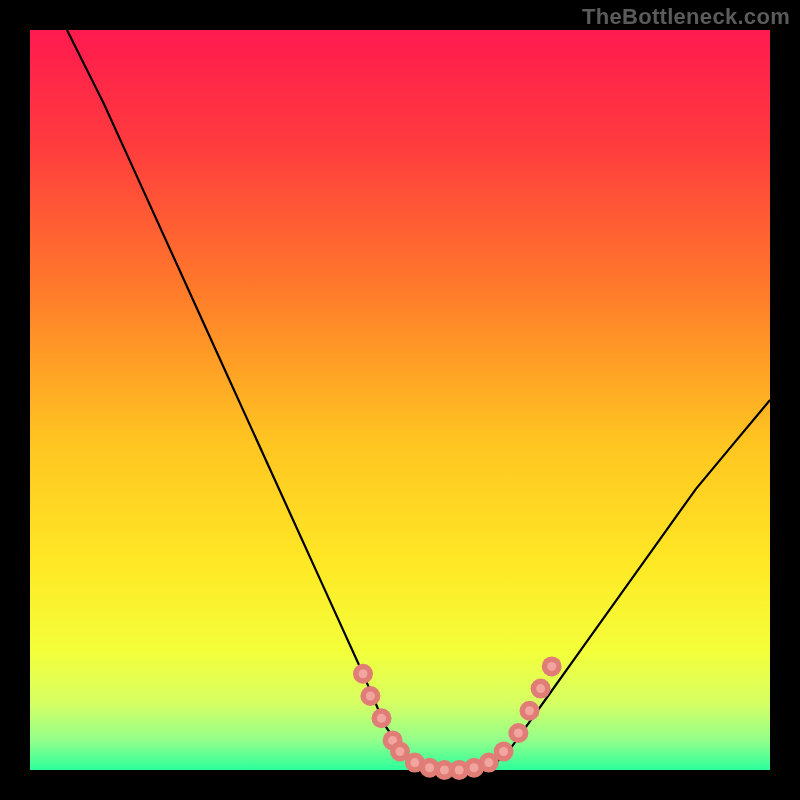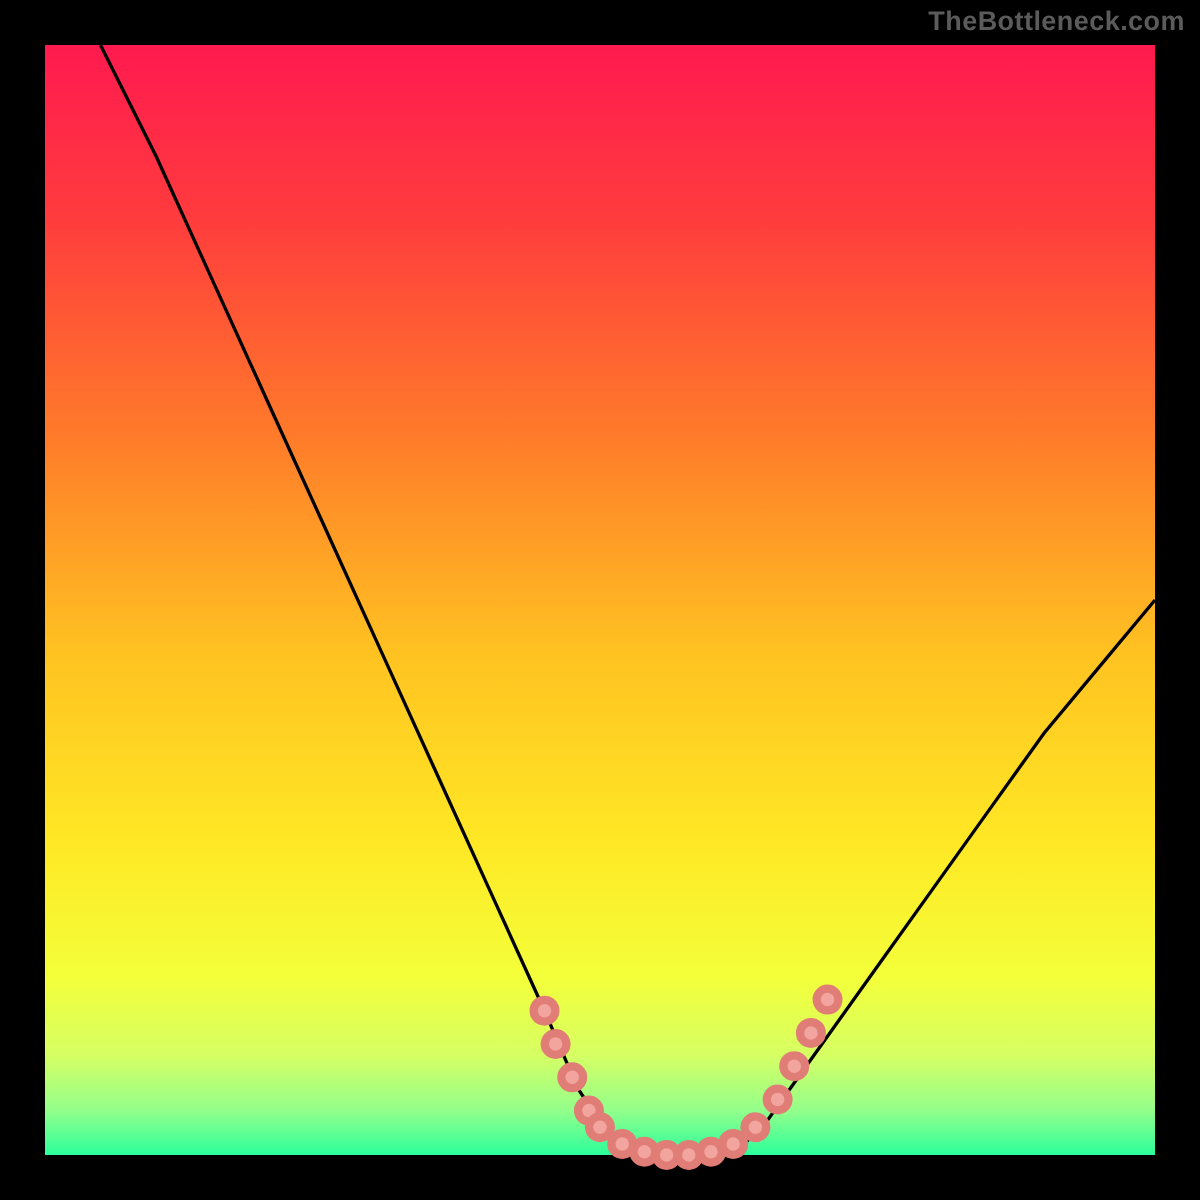--- a/index.html
+++ b/index.html
@@ -17,21 +17,21 @@
     left: 0;
     width: 800px;
     height: 800px;
     box-sizing: border-box;
   }
   .watermark {
     position: absolute;
     top: 4px;
     right: 10px;
     color: #5b5b5b;
-    font-size: 18px;
+    font-size: 22px;
     font-weight: 600;
     letter-spacing: 0.3px;
     user-select: none;
   }
   svg {
     position: absolute;
     top: 0;
     left: 0;
   }
 </style>

